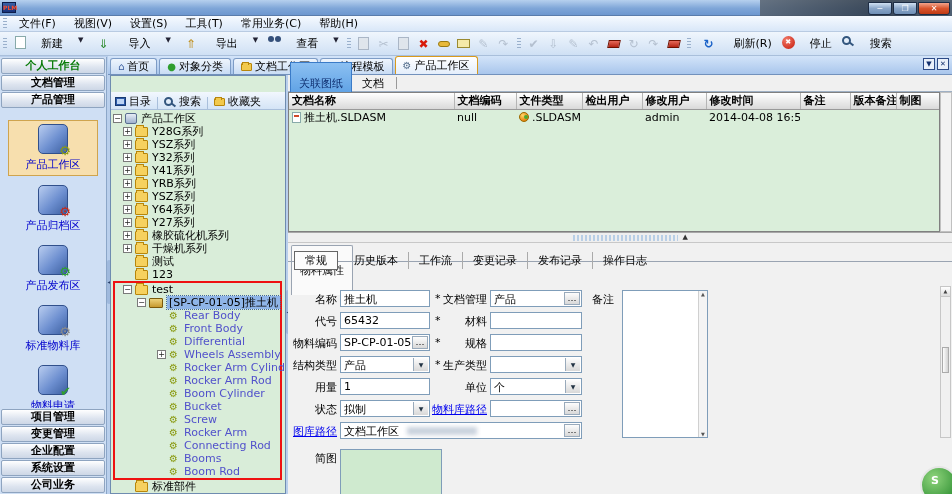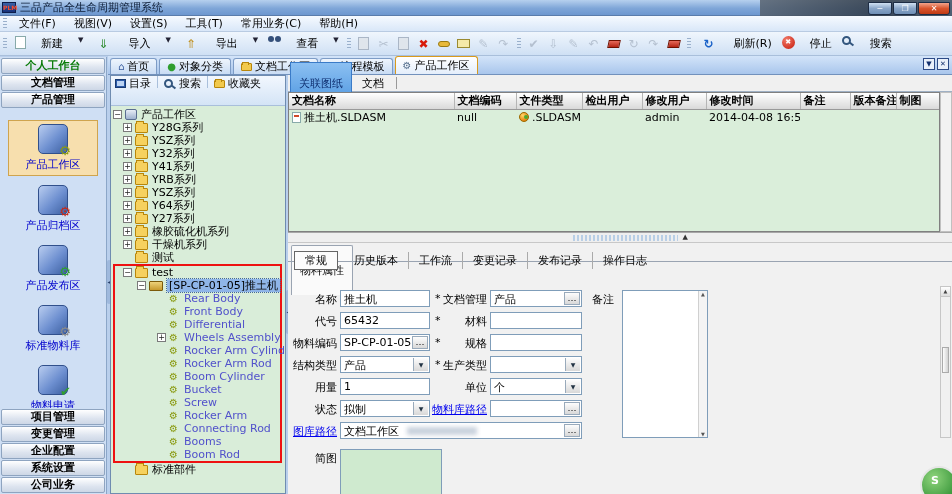--- a/index.html
+++ b/index.html
@@ -72,22 +72,22 @@
     background:linear-gradient(#eef5fd,#c9dcf4); white-space:nowrap; }
   .tab.active { background:linear-gradient(#ffffff,#e4eefb); border-color:#d99a1c; height:18px; }
   .mini { display:inline-block; font-size:10px; line-height:10px; }
   .mini-folder { width:11px; height:8px; background:#f2c94c; border:1px solid #b8860b; border-radius:1px; position:relative; }
   .mini-folder::before { content:""; position:absolute; left:0; top:-2px; width:5px; height:2px; background:#f2c94c; border:1px solid #b8860b; border-bottom:none; }
   .tab-mini-btns { position:absolute; right:3px; top:2px; display:flex; gap:2px; }
   .mbtn { width:12px; height:12px; border:1px solid #2c4a86; background:#e9f0fa; font-size:7px; line-height:10px; text-align:center; color:#13306e; }
   
   .treepanel { position:absolute; left:110px; width:176px; top:75px; bottom:0;
     border:1px solid #6f8cb0; background:#d9edd9; display:flex; flex-direction:column; }
-  .tree-toolbar { height:30px; background:linear-gradient(#f2f7fe,#d4e4f6); border-bottom:1px solid #a9bfdb;
-    display:flex; align-items:flex-start; }
+  .tree-toolbar { height:18px; background:linear-gradient(#f2f7fe,#d4e4f6); border-bottom:1px solid #a9bfdb;
+    display:flex; align-items:flex-end;margin-top:16px; }
   .ttb { display:flex; align-items:center; gap:3px; padding:0 4px; }
   .tsep { width:1px; height:12px; background:#a9bfdb; margin:0 2px; }
   .ico-monitor { width:11px; height:9px; background:#2c5aa8; border:1px solid #183a72; position:relative; }
   .ico-monitor::after { content:""; position:absolute; inset:1px; background:#bcd4f4; }
   .tree { flex:1; overflow:hidden; padding-top:2px; }
   .trow { height:13px; display:flex; align-items:center; white-space:nowrap; line-height:13px; }
   .exp { width:9px; height:9px; flex:none; border:1px solid #7a7a7a; background:#fff;
     font-size:8px; line-height:7px; text-align:center; margin-right:3px; color:#222; }
   .spc { width:12px; flex:none; }
   .ico-folder { width:13px; height:10px; flex:none; background:#f6d15e; border:1px solid #b8860b; border-radius:1px; position:relative; margin-right:4px; }
@@ -153,21 +153,20 @@
     background:radial-gradient(circle at 35% 30%,#8fd47c,#3f9b3f 70%,#2c7e2c); border:2px solid #e6e6e6;
     color:#fff; font-weight:bold; font-size:11px; padding:6px 0 0 9px; }
 </style>
 </head>
 <body>
 
 <div class="app">
 
   <div class="titlebar">
     <div class="title-ico">PLM</div>
-    <div class="title-text">三品产品全生命周期管理系统</div>
     <div class="dark-patch"></div>
     <div class="winctl">
       <div class="wbtn">─</div>
       <div class="wbtn">❐</div>
       <div class="wbtn close">✕</div>
     </div>
   </div>
 
   <div class="menubar">
     <div class="grip"></div>
@@ -394,20 +393,25 @@
         </div>
       <div class="trow" style="padding-left:12px">
           <span class="exp">+</span>
           <span class="ico-folder"></span>
           <span>干燥机系列</span>
         </div>
       <div class="trow" style="padding-left:12px">
           <span class="spc"></span>
           <span class="ico-folder"></span>
           <span>测试</span>
+        </div>
+      <div class="trow" style="padding-left:12px">
+          <span class="spc"></span>
+          <span class="ico-folder"></span>
+          <span>123</span>
         </div>
       <div class="redbox">
         <div class="trow" style="padding-left:8px">
           <span class="exp">−</span>
           <span class="ico-folder"></span>
           <span>test</span>
         </div>
         <div class="trow" style="padding-left:22px">
           <span class="exp">−</span>
           <span class="ico-machine"></span>

